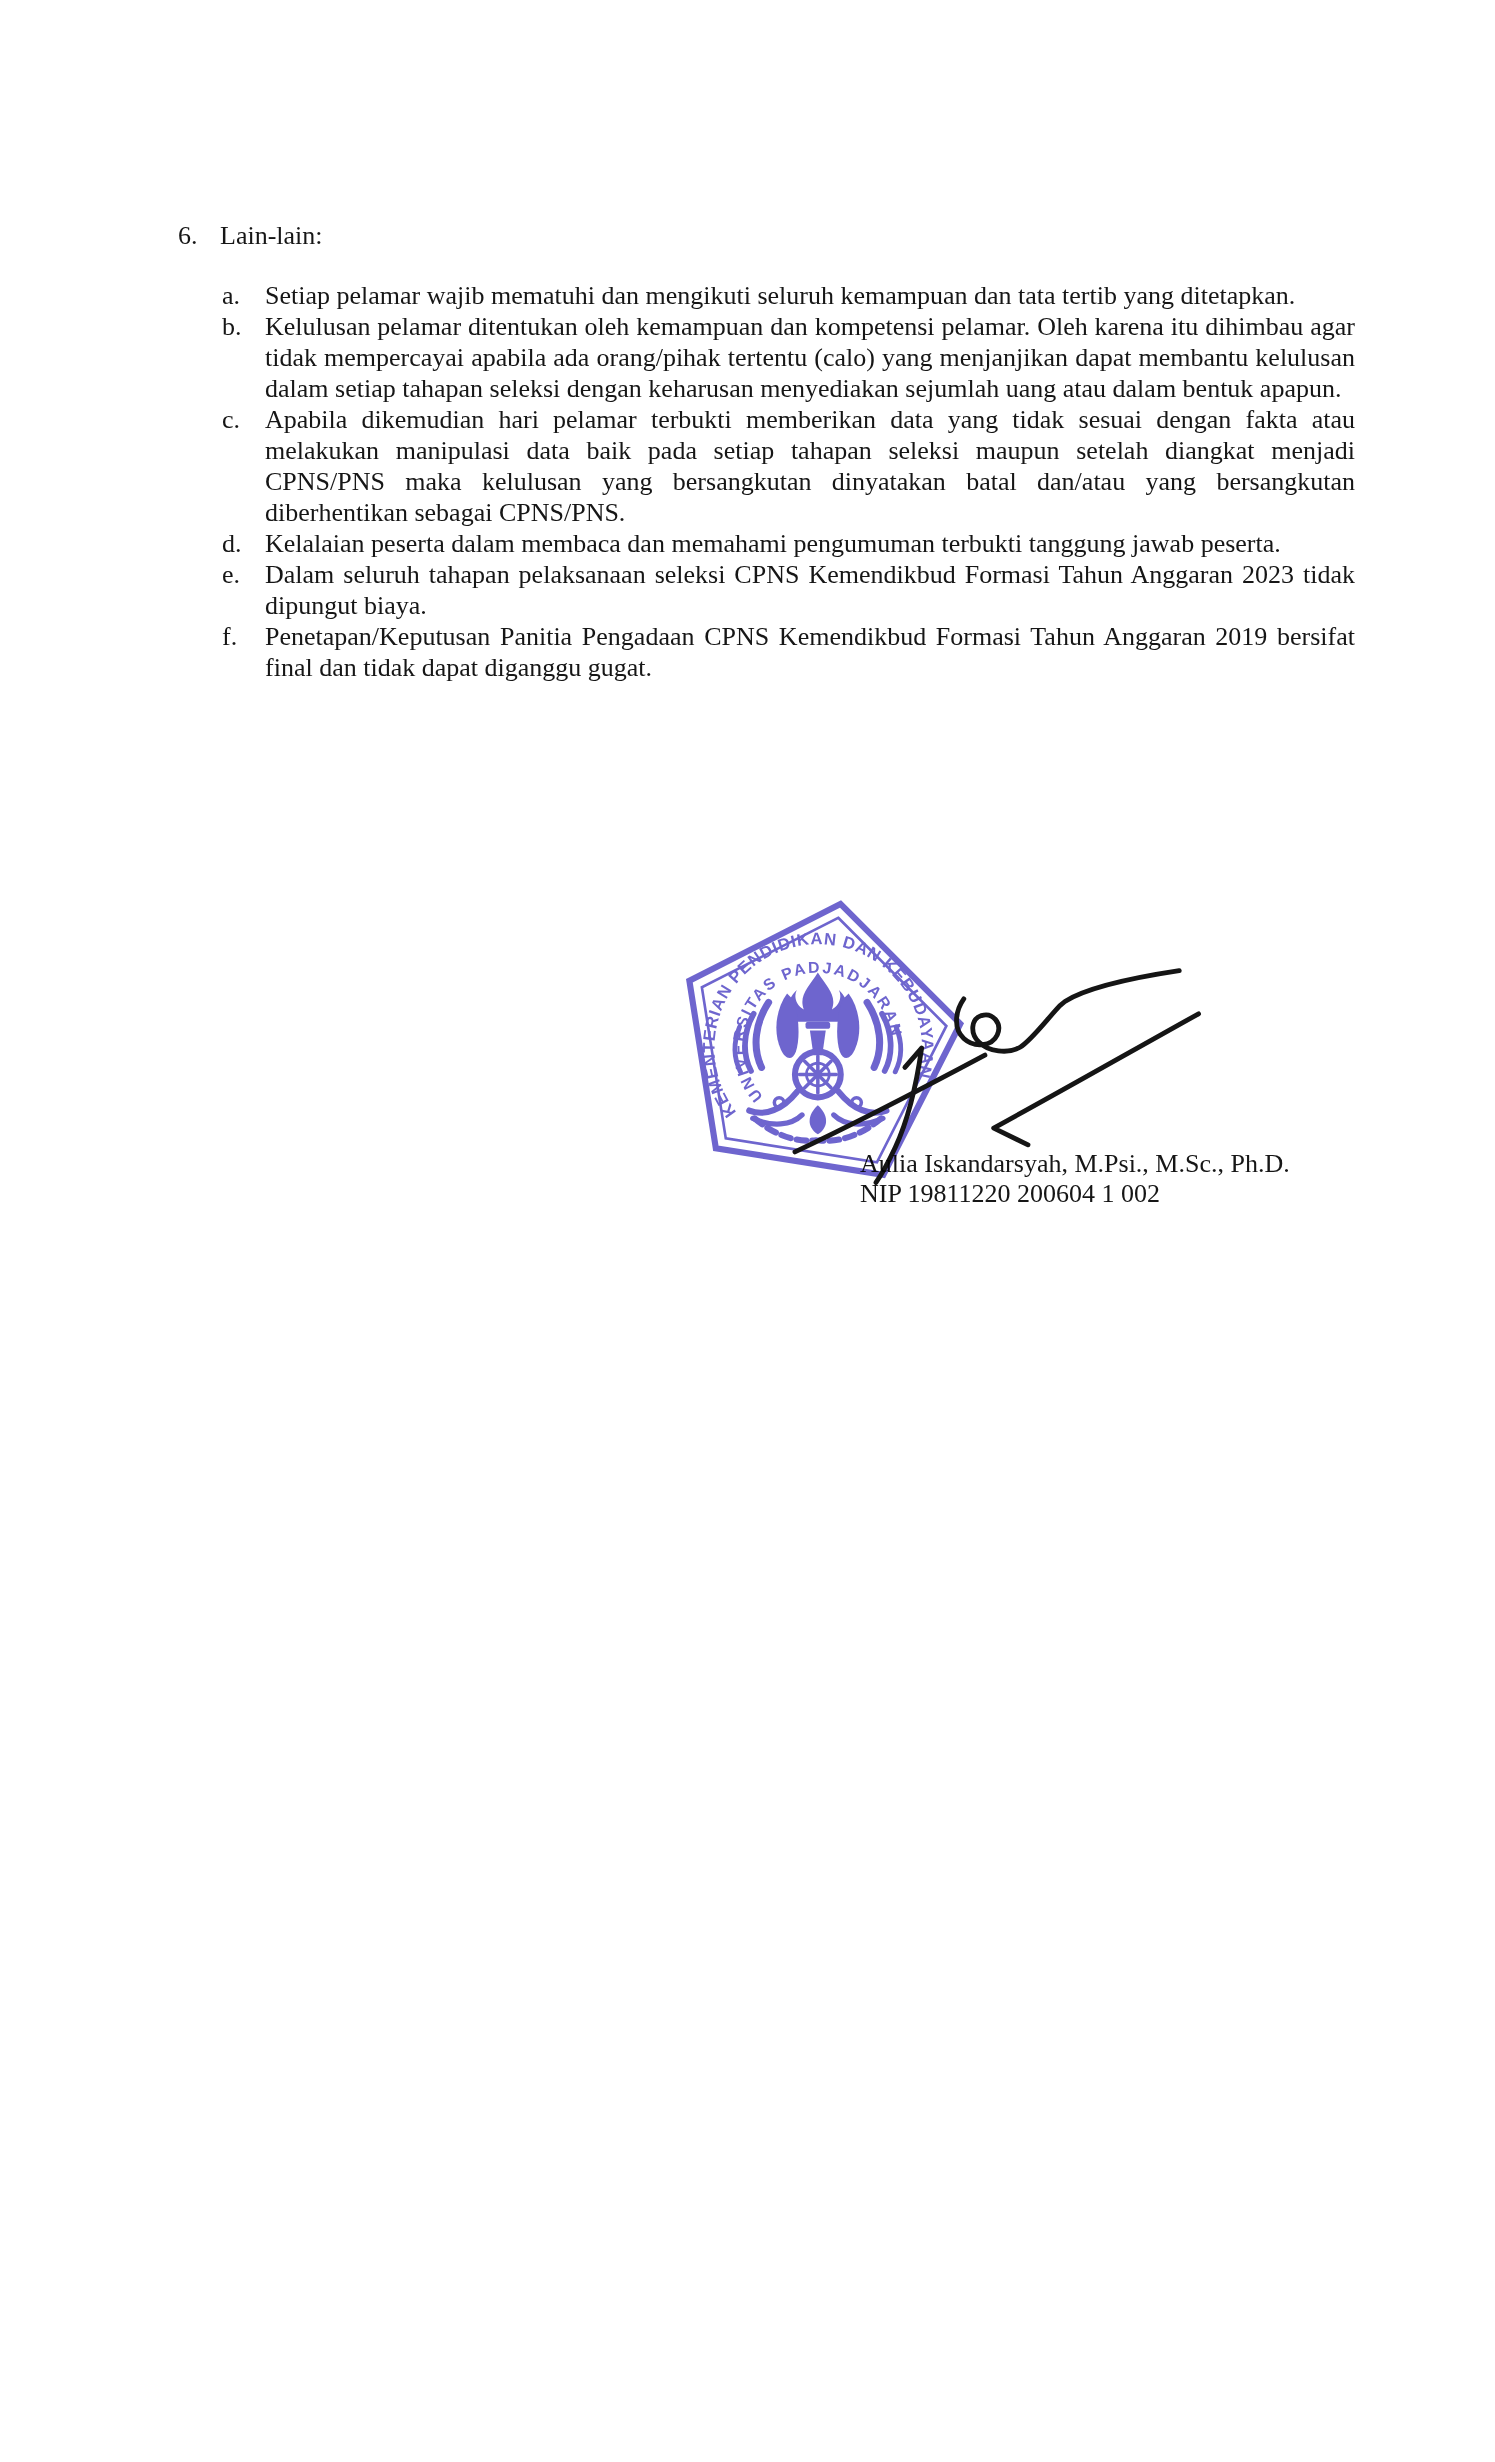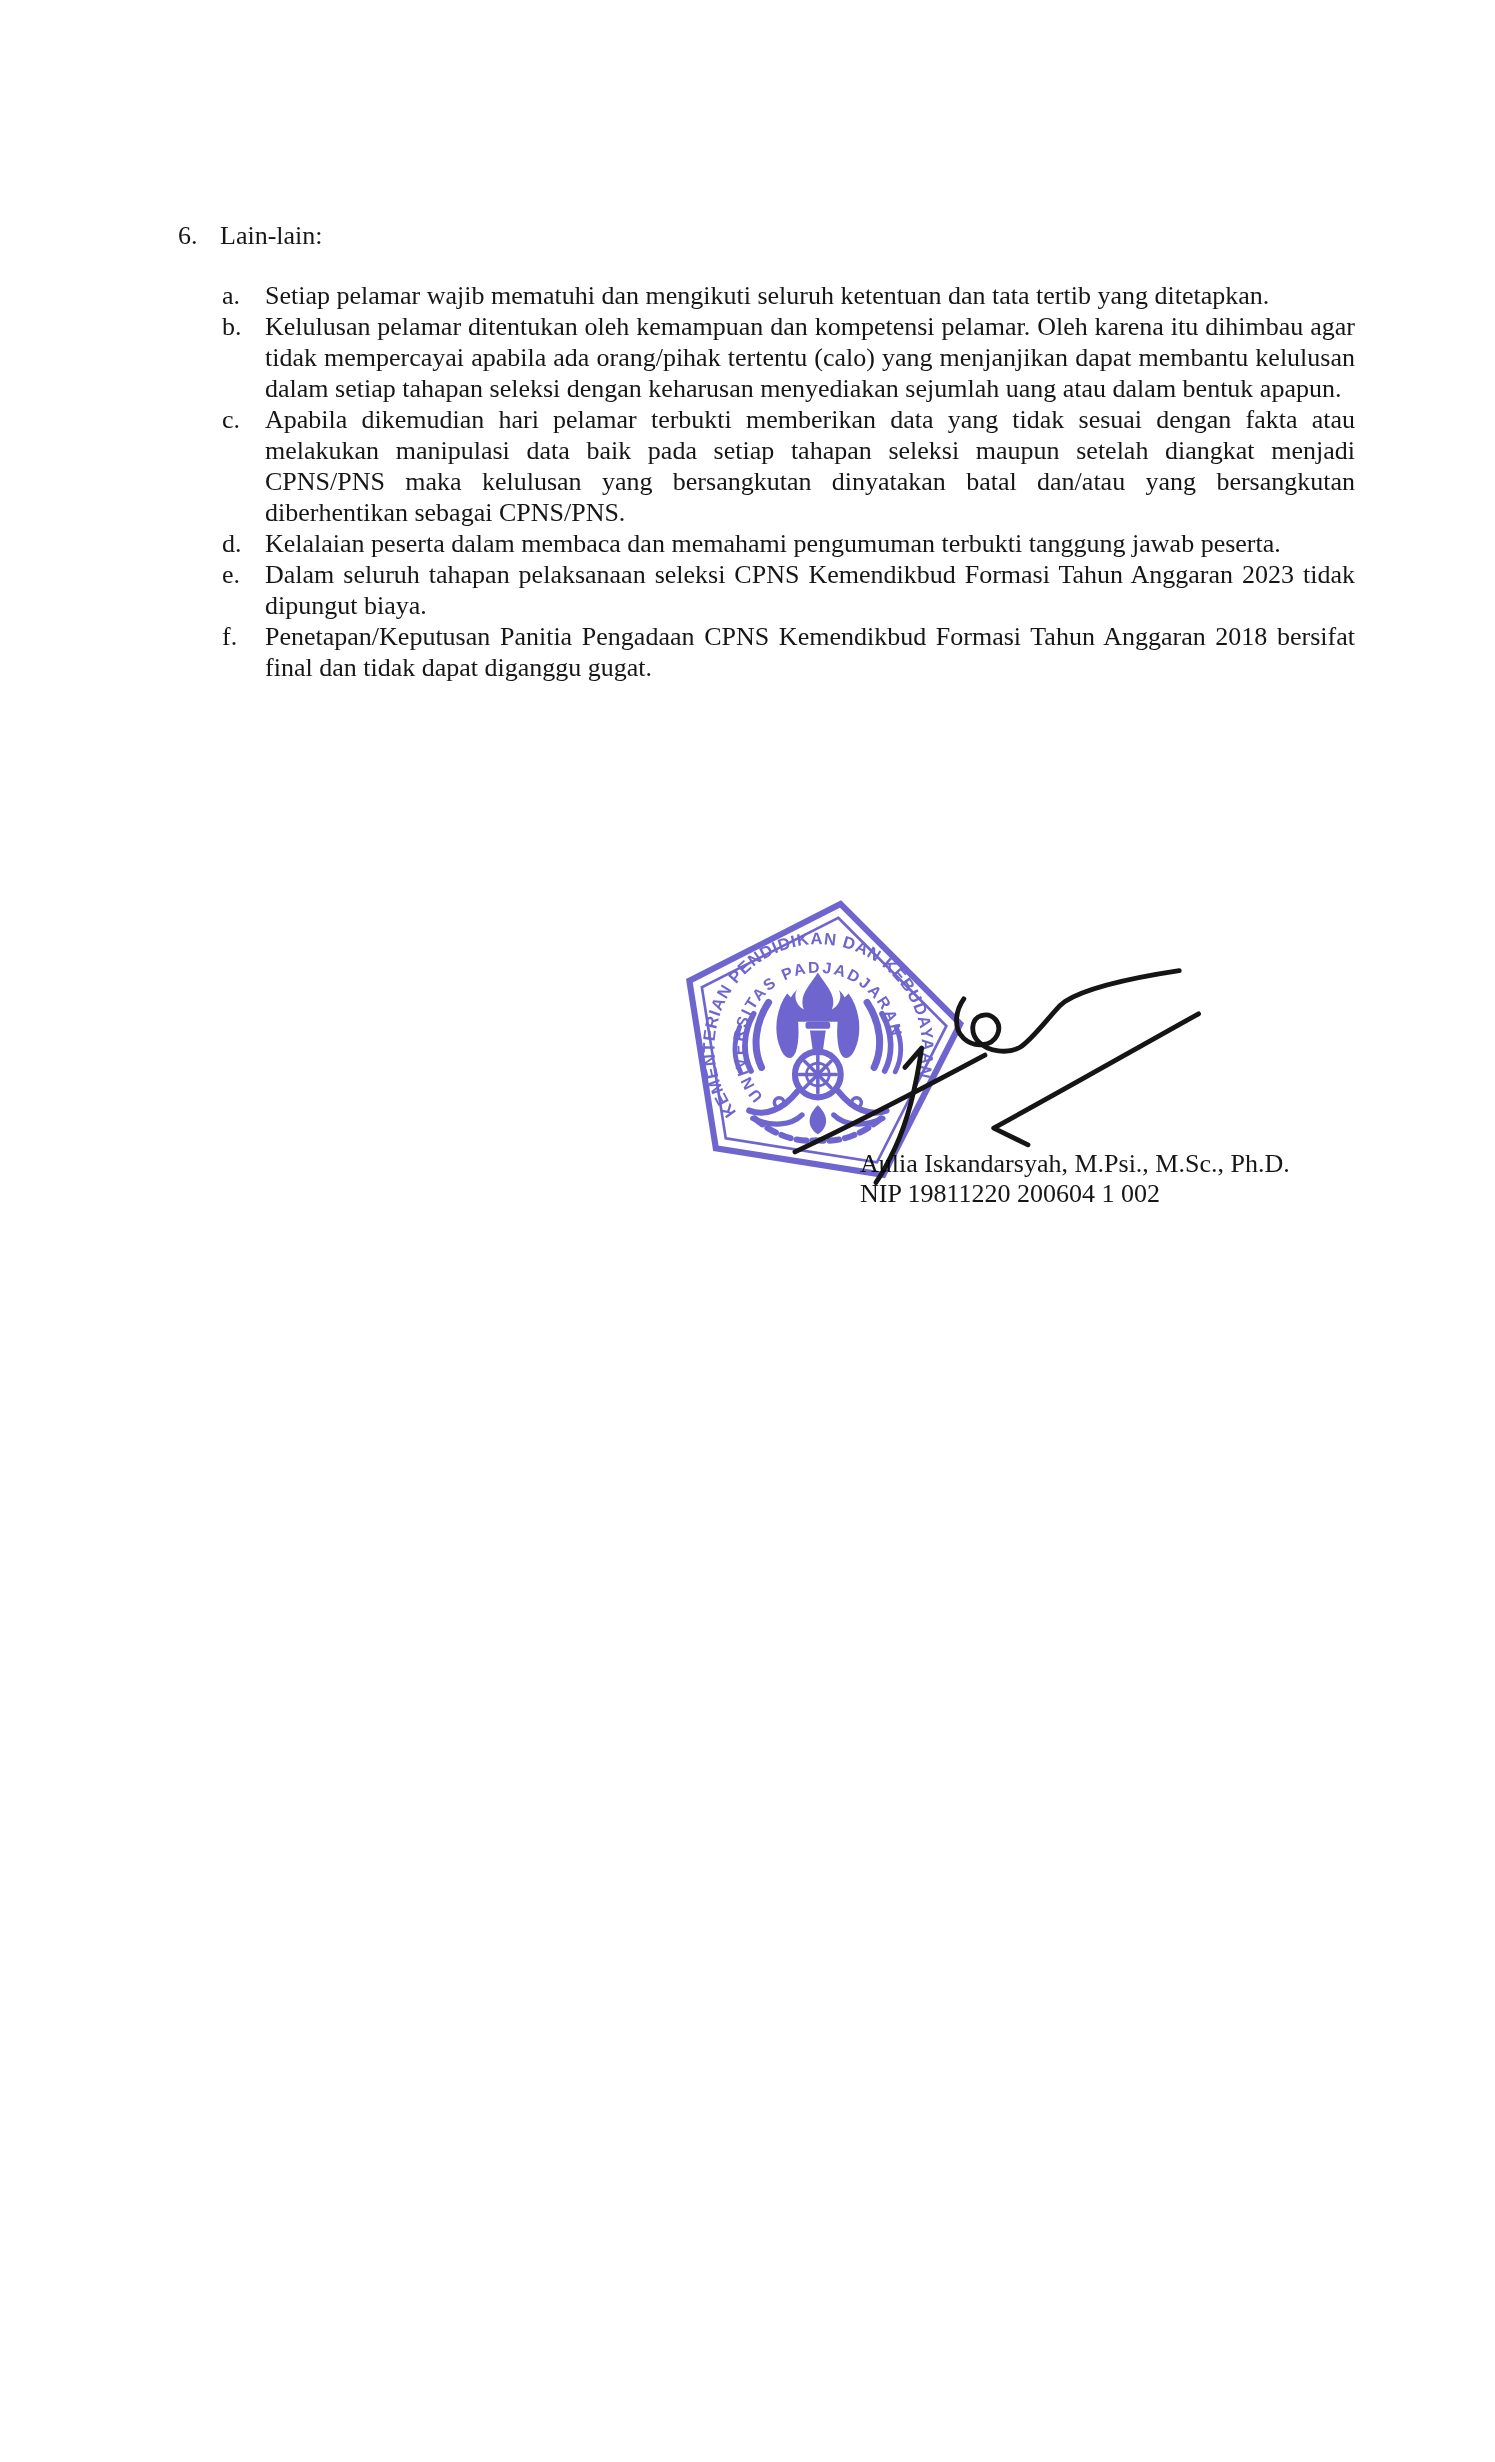--- a/index.html
+++ b/index.html
@@ -25,41 +25,41 @@
 <div class="page">
 
   <div class="abs body-text heading">
     <span class="num">6.</span>
     <span>Lain-lain:</span>
   </div>
 
   <div class="abs body-text list">
     <div class="item">
       <span class="letter">a.</span>
-      <span class="itext">Setiap pelamar wajib mematuhi dan mengikuti seluruh ketentuan dan tata tertib yang ditetapkan.</span>
+      <span class="itext">Setiap pelamar wajib mematuhi dan mengikuti seluruh kemampuan dan tata tertib yang ditetapkan.</span>
     </div>
     <div class="item">
       <span class="letter">b.</span>
       <span class="itext">Kelulusan pelamar ditentukan oleh kemampuan dan kompetensi pelamar. Oleh karena itu dihimbau agar tidak mempercayai apabila ada orang/pihak tertentu (calo) yang menjanjikan dapat membantu kelulusan dalam setiap tahapan seleksi dengan keharusan menyediakan sejumlah uang atau dalam bentuk apapun.</span>
     </div>
     <div class="item">
       <span class="letter">c.</span>
       <span class="itext">Apabila dikemudian hari pelamar terbukti memberikan data yang tidak sesuai dengan fakta atau melakukan manipulasi data baik pada setiap tahapan seleksi maupun setelah diangkat menjadi CPNS/PNS maka kelulusan yang bersangkutan dinyatakan batal dan/atau yang bersangkutan diberhentikan sebagai CPNS/PNS.</span>
     </div>
     <div class="item">
       <span class="letter">d.</span>
       <span class="itext">Kelalaian peserta dalam membaca dan memahami pengumuman terbukti tanggung jawab peserta.</span>
     </div>
     <div class="item">
       <span class="letter">e.</span>
       <span class="itext">Dalam seluruh tahapan pelaksanaan seleksi CPNS Kemendikbud Formasi Tahun Anggaran 2023 tidak dipungut biaya.</span>
     </div>
     <div class="item">
       <span class="letter">f.</span>
-      <span class="itext">Penetapan/Keputusan Panitia Pengadaan CPNS Kemendikbud Formasi Tahun Anggaran 2018 bersifat final dan tidak dapat diganggu gugat.</span>
+      <span class="itext">Penetapan/Keputusan Panitia Pengadaan CPNS Kemendikbud Formasi Tahun Anggaran 2019 bersifat final dan tidak dapat diganggu gugat.</span>
     </div>
   </div>
 
 
   <div class="abs sig-name">
     <div>Aulia Iskandarsyah, M.Psi., M.Sc., Ph.D.</div>
     <div>NIP 19811220 200604 1 002</div>
   </div>
 
   <svg class="overlay" width="1495" height="2462" viewBox="0 0 1700 2800">

